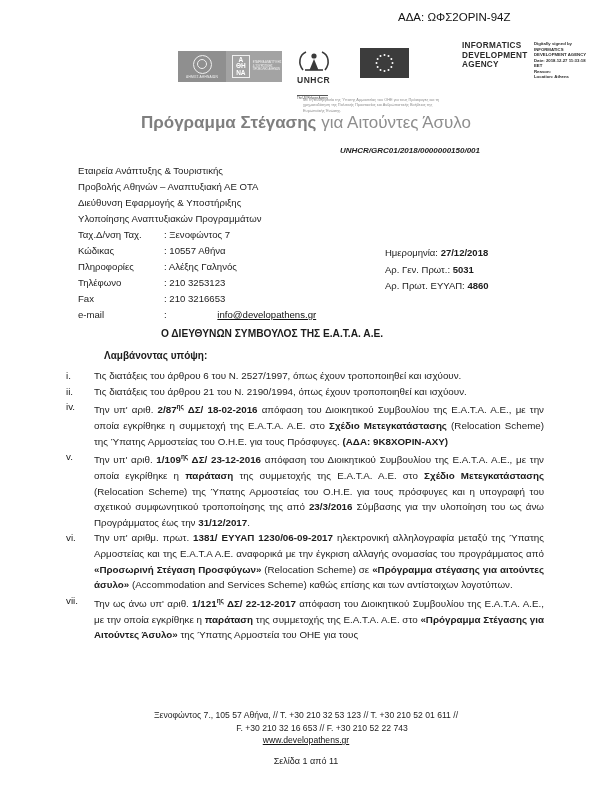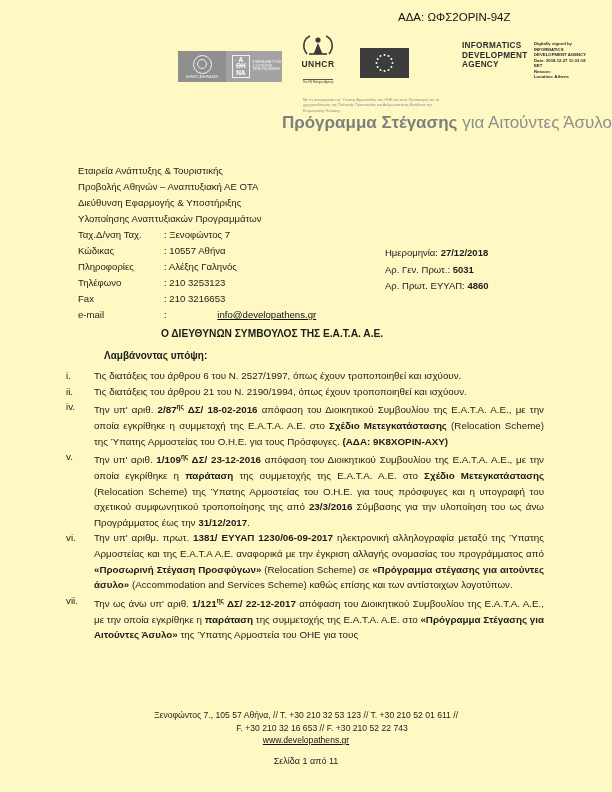--- a/index.html
+++ b/index.html
@@ -1,43 +1,43 @@
 <!DOCTYPE html>
 <html><head>
 <meta charset="utf-8">
 <style>
   html,body{margin:0;padding:0;background:#e8e8e8;}
   .page{
-    position:relative;width:612px;height:792px;margin:0 auto;background:#fef9c3;
+    position:relative;width:612px;height:792px;margin:0 auto;background:#ffffff;
     font-family:"Liberation Sans","DejaVu Sans",sans-serif;color:#1c1c1c;overflow:hidden;
   }
   .b{font-weight:bold;}
   sup.b, sup{font-size:6.5px;vertical-align:super;}
   
   .ada{position:absolute;top:11px;left:398px;font-size:11.5px;color:#111;}
   
   .sig{position:absolute;top:41px;left:462px;width:148px;display:flex;}
   .sig-agency{width:68px;font-size:8.2px;font-weight:bold;color:#2b2b2b;line-height:1.18;letter-spacing:.3px;}
   .sig-details{margin-left:4px;width:76px;font-size:4.3px;color:#2b2b2b;line-height:1.3;white-space:pre-line;font-weight:bold;}
   
   .citybox{position:absolute;top:51px;left:178px;width:104px;height:31px;display:flex;}
   .city-left{width:48px;background:#8f8f8f;display:flex;flex-direction:column;align-items:center;justify-content:center;}
   .seal{width:17px;height:17px;border:1.5px solid #efefef;border-radius:50%;display:flex;align-items:center;justify-content:center;}
   .seal-inner{width:8px;height:8px;border:1px solid #efefef;border-radius:50%;}
   .city-cap{font-size:3.2px;color:#f4f4f4;margin-top:1px;letter-spacing:.2px;}
   .city-right{width:56px;background:#a3a3a3;display:flex;align-items:center;}
   .athina-stack{margin-left:6px;border:1px solid #f0f0f0;padding:1px 3px;color:#ffffff;font-weight:bold;font-size:6.5px;line-height:1.0;text-align:center;}
   .athina-sub{font-size:2.7px;color:#f2f2f2;margin-left:3px;width:30px;line-height:1.3;}
-  .unhcr{position:absolute;top:34px;left:297px;width:42px;text-align:center;}
+  .unhcr{position:absolute;top:50px;left:297px;width:42px;}
   .unhcr-name{font-size:8.5px;font-weight:bold;color:#2e2e2e;letter-spacing:.5px;margin-top:-1px;}
   .unhcr-sub{font-size:2.8px;color:#3c3c3c;border-top:1px solid #555;display:inline-block;padding-top:.5px;}
   .euflag{position:absolute;top:48px;left:360px;width:49px;height:30px;background:#3c3c3c;display:flex;align-items:center;justify-content:center;}
   .logo-caption{position:absolute;top:97px;left:303px;width:152px;font-size:3.9px;color:#8f8f8f;line-height:1.4;}
   
-  .program-title{position:absolute;top:113px;left:0;width:612px;text-align:right;font-size:17px;}
+  .program-title{position:absolute;top:113px;left:0;width:612px;text-align:center;font-size:17px;}
   .pt-bold{color:#7f7f7f;font-weight:bold;}
   .pt-rest{color:#8e8e8e;}
   
   .refline{position:absolute;top:146px;left:230px;width:250px;text-align:right;font-size:8px;font-weight:bold;font-style:italic;color:#222;}
   
   .sender{position:absolute;top:163px;left:78px;font-size:9.6px;line-height:16px;}
   .fld-label{display:inline-block;width:86px;}
   .mail-link{text-decoration:underline;color:#111;padding-left:48px;}
   
   .meta{position:absolute;top:245px;left:385px;font-size:9.5px;line-height:16.5px;}
@@ -118,20 +118,21 @@
       </g>
     </svg>
   </div>
 
   <div class="logo-caption">Με τη συνεργασία της Ύπατης Αρμοστείας του ΟΗΕ για τους Πρόσφυγες και τη χρηματοδότηση της Πολιτικής Προστασίας και Ανθρωπιστικής Βοήθειας της Ευρωπαϊκής Ένωσης.</div>
 
   <div class="program-title">
     <span class="pt-bold">Πρόγραμμα Στέγασης</span><span class="pt-rest"> για Αιτούντες Άσυλο</span>
   </div>
 
+  <div class="refline">UNHCR/GRC01/2018/0000000150/001</div>
 
   <div class="sender" id="sender-block">
       <div>Εταιρεία Ανάπτυξης &amp; Τουριστικής</div>
       <div>Προβολής Αθηνών – Αναπτυξιακή ΑΕ ΟΤΑ</div>
       <div>Διεύθυνση Εφαρμογής &amp; Υποστήριξης</div>
       <div>Υλοποίησης Αναπτυξιακών Προγραμμάτων</div>
       <div><span class="fld-label">Ταχ.Δ/νση Ταχ.</span><span>: Ξενοφώντος 7</span></div>
       <div><span class="fld-label">Κώδικας</span><span>: 10557 Αθήνα</span></div>
       <div><span class="fld-label">Πληροφορίες</span><span>: Αλέξης Γαληνός</span></div>
       <div><span class="fld-label">Τηλέφωνο</span><span>: 210 3253123</span></div>

